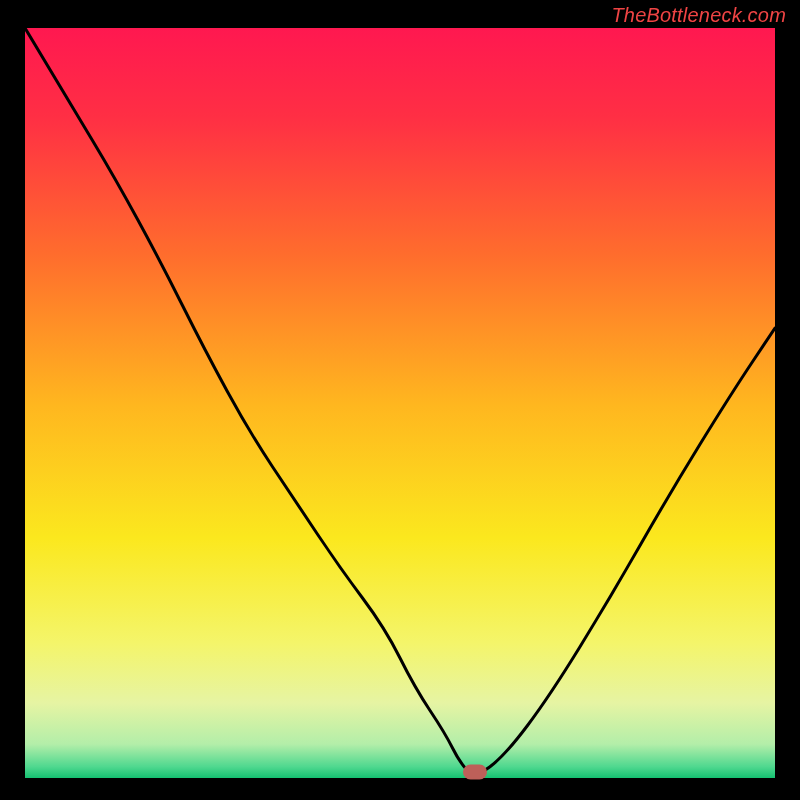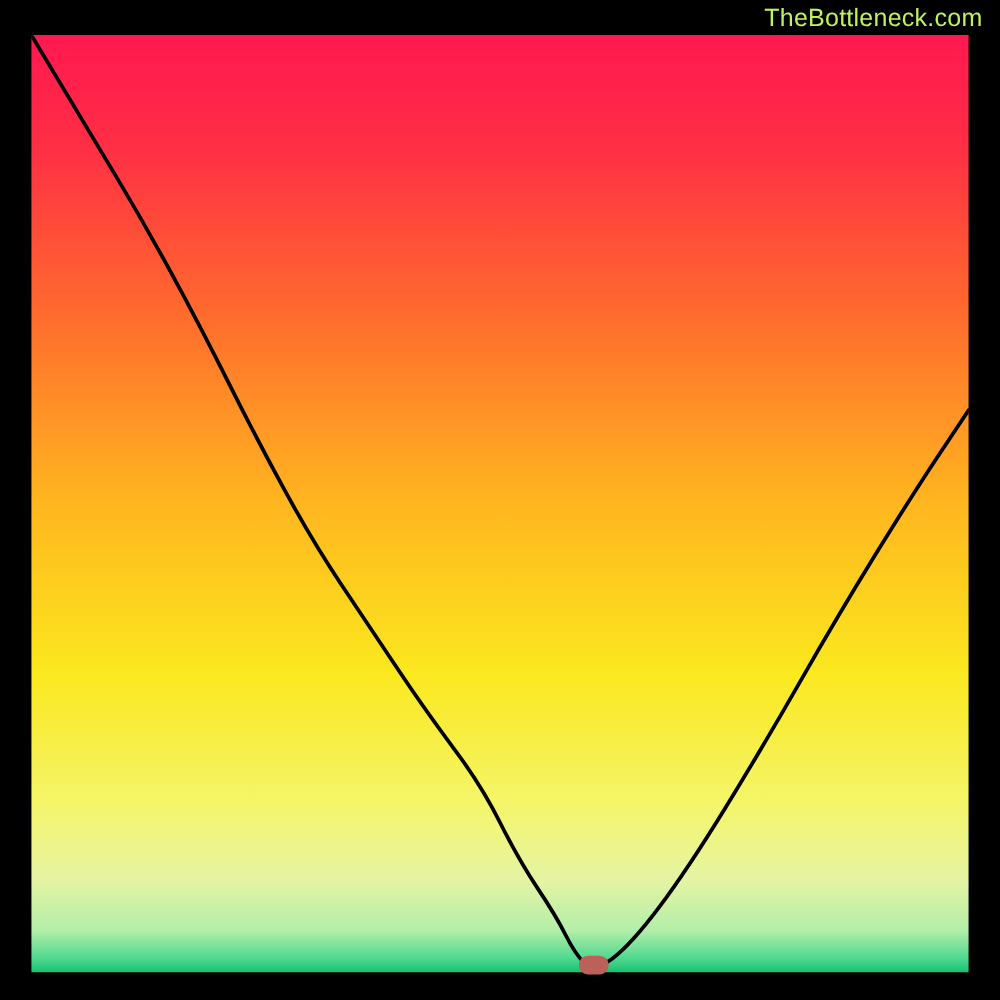--- a/index.html
+++ b/index.html
@@ -14,25 +14,26 @@
   .frame {
     position: relative;
     width: 800px;
     height: 800px;
     background: #000;
   }
   .watermark {
     position: absolute;
     top: 4px;
     right: 14px;
-    color: #bef264;
+    color: #ef4444;
     font-size: 20px;
     font-weight: 500;
     letter-spacing: 0.2px;
     user-select: none;
+    font-style: italic;
   }
   .plot-area {
     position: absolute;
     left: 25px;
     top: 28px;
     width: 750px;
     height: 750px;
   }
   .plot-area svg {
     display: block;

